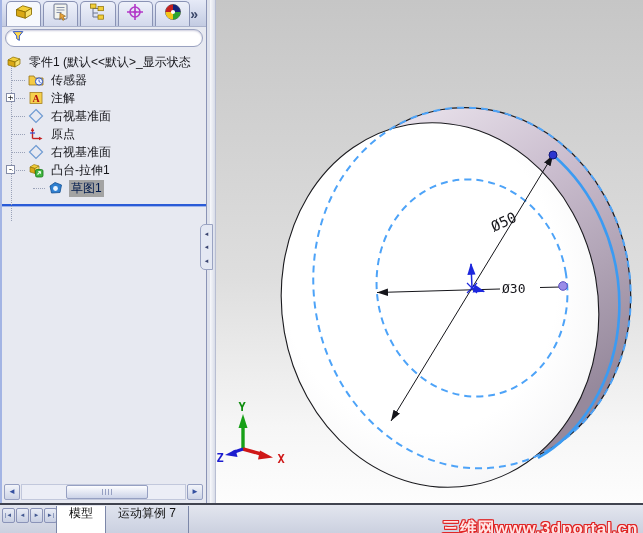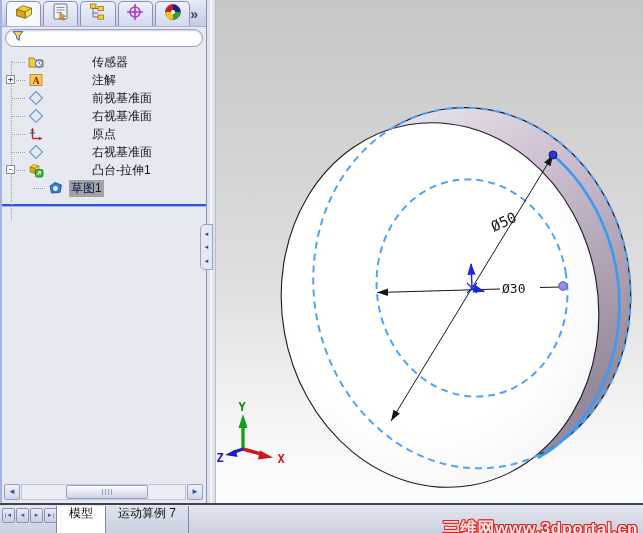--- a/index.html
+++ b/index.html
@@ -19,21 +19,21 @@
   .ptab svg { width:20px; height:20px; }
   .chevron { margin-left:auto; padding:0 8px 4px 0; color:#3a4668; font-size:14px; font-weight:bold; }
 
   .filter-row { height:22px; padding:2px 3px 1px 3px; }
   .filter-pill { height:18px; border:1px solid #9aa2c0; border-radius:9px; background:#fff;
     display:flex; align-items:center; padding-left:5px; box-shadow:inset 0 1px 2px #ccd; }
   .filter-pill svg { width:14px; height:14px; }
 
   .tree { position:relative; padding-top:4px; font-size:12px; color:#15151a; }
   .trow { position:relative; height:18px; display:flex; align-items:center; white-space:nowrap; }
-  .lvl0 { padding-left:4px; } .lvl1 { padding-left:26px;gap:41px; } .lvl2 { padding-left:46px; }
+  .lvl0 { padding-left:4px; } .lvl1 { padding-left:26px; } .lvl2 { padding-left:46px; }
   .exp { position:absolute; left:4px; top:4px; width:9px; height:9px; border:1px solid #848ca8; background:#fff;
     font-size:9px; line-height:7px; text-align:center; color:#222; font-family:"DejaVu Sans Mono",monospace; }
   .stub { position:absolute; left:10px; width:13px; top:9px; border-top:1px dotted #9aa2b8; }
   .lvl2 .stub { left:31px; width:12px; }
   .vguide { position:absolute; left:9px; top:12px; height:160px; border-left:1px dotted #9aa2b8; }
   .ticon { width:17px; height:16px; margin-right:4px; flex:none; }
   .ticon svg { width:16px; height:16px; }
   .tlabel { padding:0 2px; }
   .tlabel.sel { background:#a3a3a3; color:#001a4d; }
   .rollback { margin-top:7px; border-top:2px solid #2a5bd7; box-shadow:0 1px 0 #9db4ec; }
@@ -130,20 +130,28 @@
         <span><svg viewBox="0 0 16 16" width="14" height="14">
               <path d="M2.5 3 H13.5 L9.5 8 V13 L6.5 11 V8 Z" fill="#ffd84d" stroke="#2750c8" stroke-width="1.1"></path>
             </svg></span>
         <span></span>
       </div>
     </div>
 
     <div class="tree">
       <div class="vguide"></div>
 
+      <div class="trow lvl0">
+        <span class="ticon"><svg viewBox="0 0 16 16">
+              <path d="M2 6 L7 3 L14 5 L9 8 Z" fill="#f3cf3a" stroke="#8a6d00" stroke-width=".7"></path>
+              <path d="M2 6 L9 8 L9 13 L2 11 Z" fill="#d9a816" stroke="#8a6d00" stroke-width=".7"></path>
+              <path d="M9 8 L14 5 L14 10 L9 13 Z" fill="#f7e06a" stroke="#8a6d00" stroke-width=".7"></path>
+            </svg></span>
+        <span class="tlabel">零件1  (默认&lt;&lt;默认&gt;_显示状态</span>
+      </div>
 
       <div class="trow lvl1">
         <span class="stub"></span>
         <span class="ticon"><svg viewBox="0 0 16 16">
               <path d="M1 4 h5 l1 2 h8 v7 H1 Z" fill="#f4ca45" stroke="#96721a" stroke-width=".8"></path>
               <circle cx="11" cy="9.5" r="3.6" fill="#eef4ff" stroke="#2a52c8"></circle>
               <path d="M11 7.5 V9.5 L12.6 10.6" stroke="#2a52c8" stroke-width=".9" fill="none"></path>
             </svg></span>
         <span class="tlabel">传感器</span>
       </div>
@@ -152,27 +160,20 @@
         <span class="exp">+</span>
         <span class="stub"></span>
         <span class="ticon"><svg viewBox="0 0 16 16">
               <rect x="2" y="2.5" width="12" height="11" fill="#f6d04e" stroke="#a5811f" stroke-width=".8"></rect>
               <text x="8" y="11.5" font-size="10" font-weight="bold" fill="#b01010" text-anchor="middle" font-family="'Liberation Serif',serif">A</text>
             </svg></span>
         <span class="tlabel">注解</span>
       </div>
 
 
-      <div class="trow lvl1">
-        <span class="stub"></span>
-        <span class="ticon"><svg viewBox="0 0 16 16">
-              <path d="M8 1.5 L14.5 8 L8 14.5 L1.5 8 Z" fill="none" stroke="#6f9bd2" stroke-width="1.2"></path>
-            </svg></span>
-        <span class="tlabel">前视基准面</span>
-      </div>
 
       <div class="trow lvl1">
         <span class="stub"></span>
         <span class="ticon"><svg viewBox="0 0 16 16">
               <path d="M8 1.5 L14.5 8 L8 14.5 L1.5 8 Z" fill="none" stroke="#6f9bd2" stroke-width="1.2"></path>
             </svg></span>
         <span class="tlabel">右视基准面</span>
       </div>
 
       <div class="trow lvl1">

